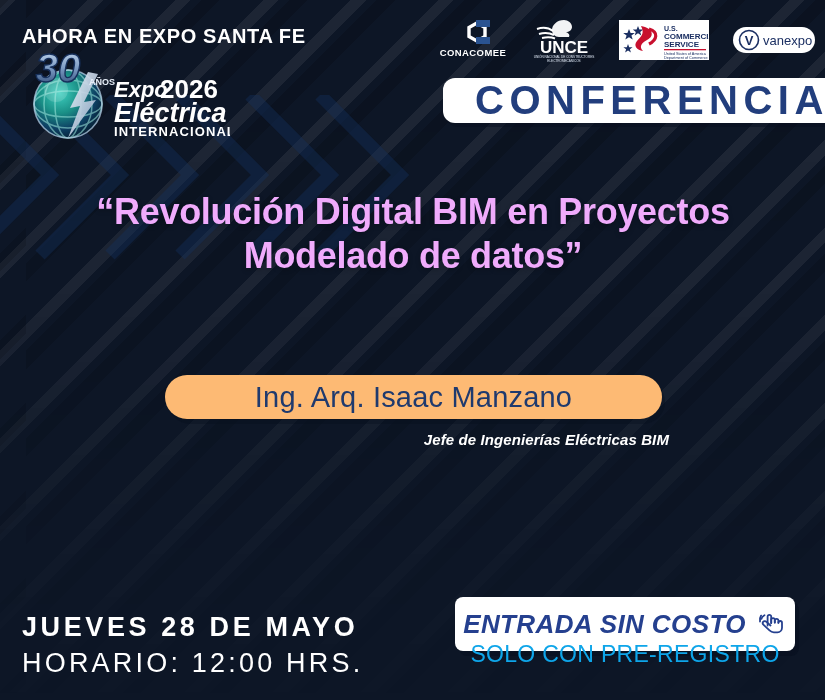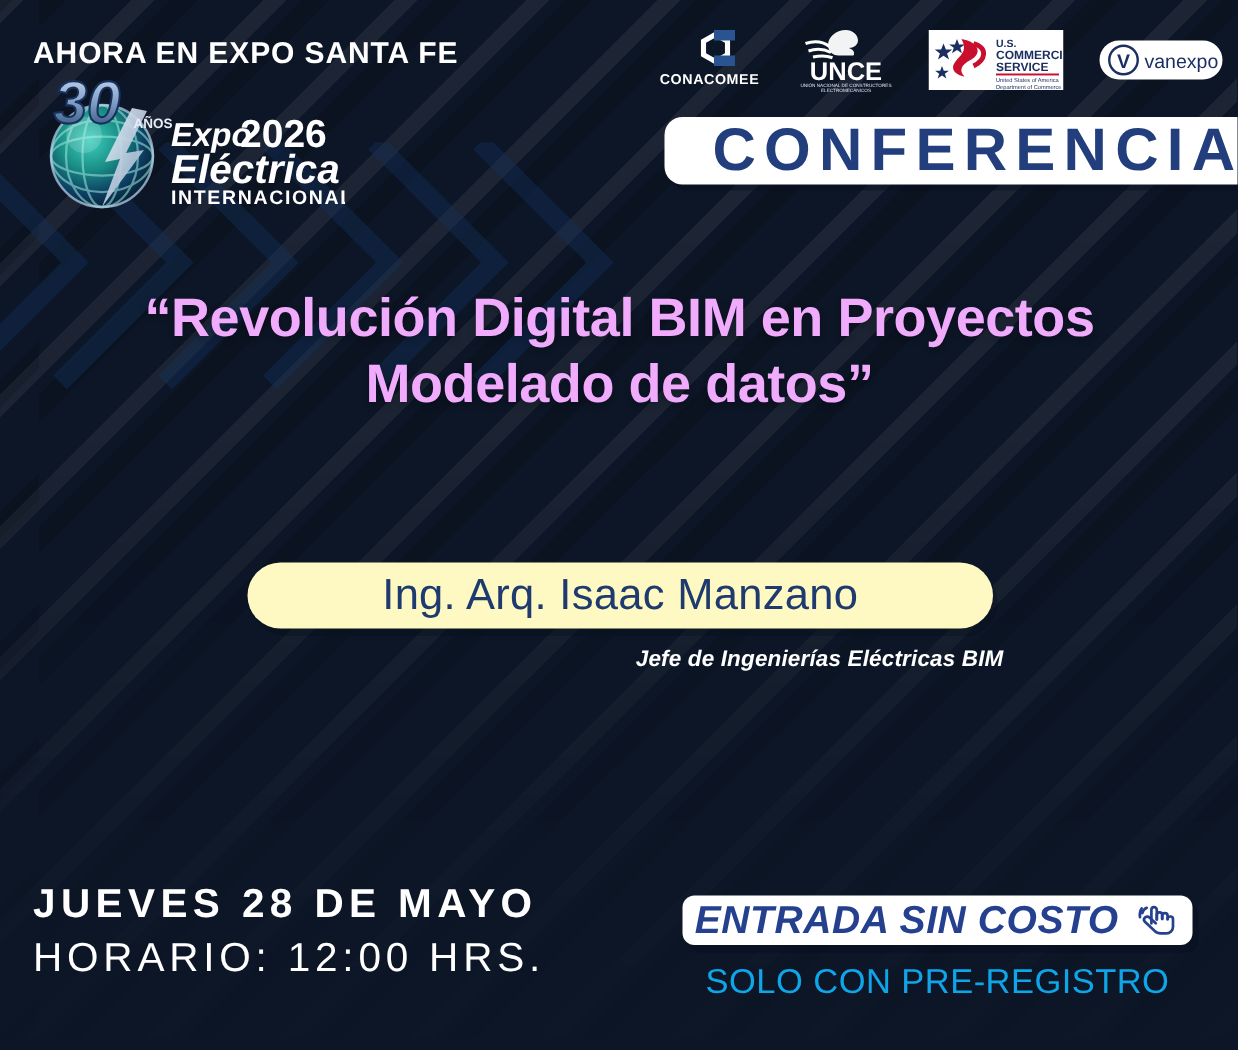--- a/index.html
+++ b/index.html
@@ -91,42 +91,42 @@
     position:absolute;left:48px;top:190px;width:730px;
     text-align:center;color:#f0abfc;
     font-size:36px;font-weight:bold;line-height:1.21;
     letter-spacing:-.3px;
     text-shadow:0 2px 5px rgba(0,0,0,.25);
   }
 
   
   .name-pill{
     position:absolute;left:165px;top:375px;width:497px;height:44px;
-    background:#fef9c3;border-radius:22px;
+    background:#fdba74;border-radius:22px;
     box-shadow:3px 5px 0 rgba(6,14,30,.35);
     display:flex;align-items:center;justify-content:center;
   }
   .name-pill span{
     color:#1f3a6e;font-size:29px;font-weight:normal;letter-spacing:.2px;
   }
   .role{
     position:absolute;left:0;top:431px;width:669px;text-align:right;
     color:#fff;font-size:15px;font-style:italic;font-weight:bold;
     letter-spacing:.1px;
   }
 
   
-  .when{position:absolute;left:22px;top:585px;color:#fff;}
+  .when{position:absolute;left:22px;top:610px;color:#fff;}
   .when div{white-space:nowrap;}
   .when .l1{font-size:27px;font-weight:bold;letter-spacing:3.6px;line-height:1.33;}
   .when .l2{font-size:27px;font-weight:normal;letter-spacing:3.2px;line-height:1.33;}
   .when .l3{font-size:27px;font-weight:bold;letter-spacing:3.6px;line-height:1.33;}
 
   .cta{
-    position:absolute;left:455px;top:597px;width:340px;height:33px;
+    position:absolute;left:455px;top:597px;width:340px;height:54px;
     background:#fff;border-radius:8px;
     box-shadow:4px 5px 0 rgba(6,14,30,.5);
     display:flex;align-items:center;justify-content:center;gap:11px;
   }
   .cta span.txt{
     color:#25408f;font-size:26px;font-weight:bold;font-style:italic;
     letter-spacing:.4px;
   }
   .cta .hand{display:flex;align-items:center;}
   .subcta{

